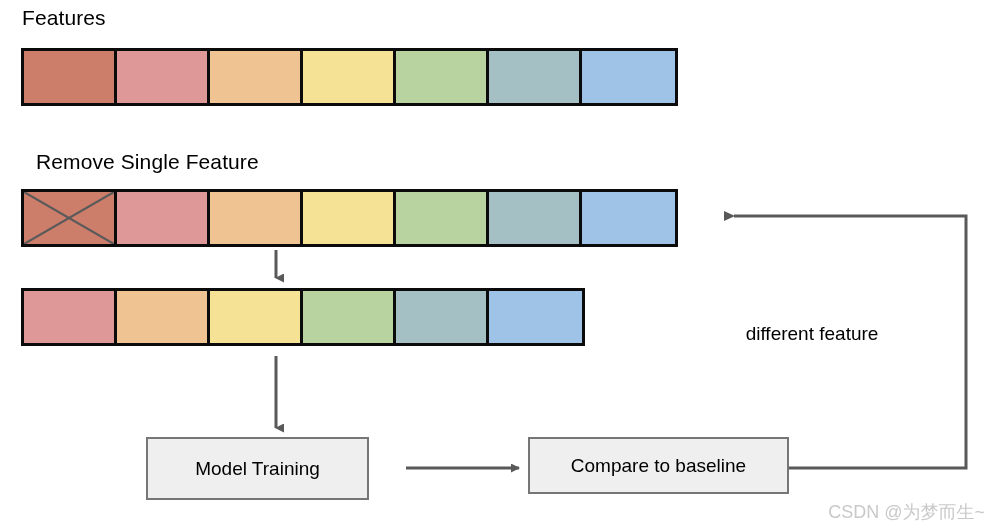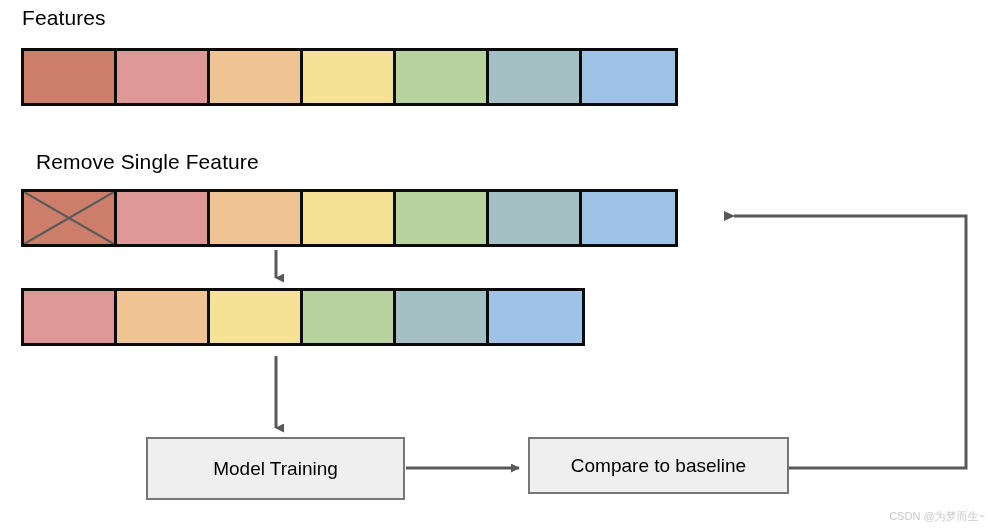--- a/index.html
+++ b/index.html
@@ -70,41 +70,41 @@
     background: #efefef;
     border: 2px solid #767676;
     display: flex;
     align-items: center;
     justify-content: center;
     font-family: "Liberation Sans", sans-serif;
     font-size: 19px;
     color: #000000;
     white-space: nowrap;
   }
-  #box-model-training   { left: 146px; top: 437px; width: 259px; height: 63px; }
+  #box-model-training   { left: 146px; top: 437px; width: 223px; height: 63px; }
   #box-compare-baseline { left: 528px; top: 437px; width: 261px; height: 57px; }
 
   .loop-label {
     position: absolute;
     left: 688px;
     top: 320px;
     width: 248px;
     text-align: center;
     font-family: "Liberation Sans", sans-serif;
     font-size: 19px;
     line-height: 27px;
     color: #000000;
   }
 
   #watermark {
     position: absolute;
     right: 10px;
     bottom: 4px;
     font-family: "Liberation Sans", sans-serif;
-    font-size: 11px;
+    font-size: 18px;
     color: #c9c9c9;
     white-space: nowrap;
   }
 </style>
 </head>
 <body>
 
 <svg id="canvas" viewBox="0 0 995 528">
   <defs>
     <marker id="arrowhead-down" markerWidth="9" markerHeight="9" refX="4.5" refY="8" orient="auto" markerUnits="userSpaceOnUse">
@@ -163,15 +163,16 @@
   <div class="feature-cell" style="background:#b8d3a0"></div>
   <div class="feature-cell" style="background:#a4c0c5"></div>
   <div class="feature-cell" style="background:#9fc3e6"></div>
 </div>
 
 <div class="proc-box" id="box-model-training">Model Training</div>
 
 <div class="proc-box" id="box-compare-baseline">Compare to baseline</div>
 
 <div class="loop-label">
+  <div>different feature</div>
 </div>
 
 <div id="watermark">CSDN @为梦而生~</div>
 
 </body></html>

